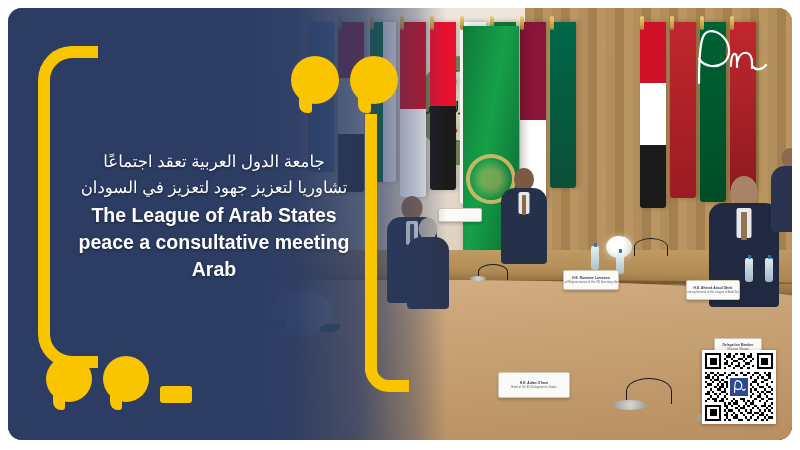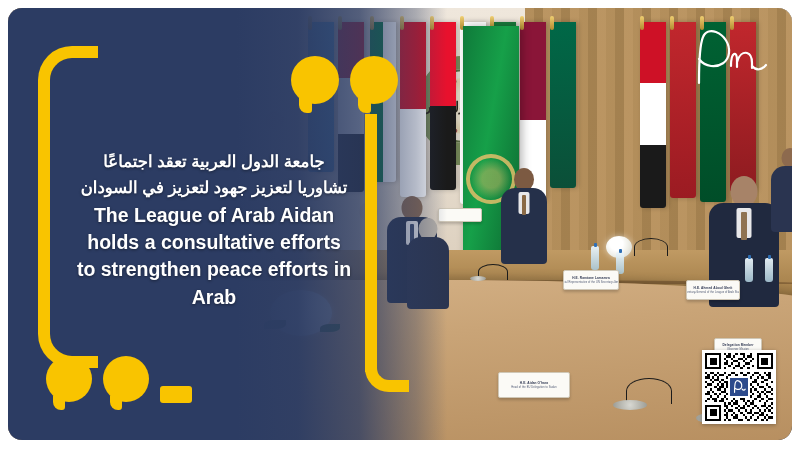--- a/index.html
+++ b/index.html
@@ -287,21 +287,21 @@
   }
 
   
   .headline {
     position:absolute; left:46px; top:140px; width:320px;
     text-align:center;
   }
   .hl-ar {
     direction:rtl;
     color:#ffffff;
-    font-weight:bold;
+    font-weight:normal;
     font-size:16.5px;
     line-height:1.58;
     text-shadow:0 1px 3px rgba(0,0,0,.45);
   }
   .hl-en {
     color:#ffffff;
     font-weight:bold;
     font-size:19.5px;
     line-height:1.24;
     margin-top:3px;
@@ -499,23 +499,22 @@
 
     <div>
       <div class="qbubble-b" style="left:38px;top:348px;"></div>
       <div class="qbubble-b" style="left:95px;top:348px;"></div>
       <div class="dash"></div>
     </div>
 
     <div class="headline">
       <div class="hl-ar">جامعة الدول العربية تعقد اجتماعًا</div>
       <div class="hl-ar">تشاوريا لتعزيز جهود لتعزيز في السودان</div>
-      <div class="hl-en">The League of Arab Aidan</div>
-      <div class="hl-en">holds a consultative efforts</div>
-      <div class="hl-en">to strengthen peace efforts in</div>
+      <div class="hl-en">The League of Arab States</div>
+      <div class="hl-en">peace a consultative meeting</div>
       <div class="hl-en">Arab</div>
     </div>
 
 
     <div class="pen-logo">
       <svg viewBox="0 0 88 62" width="88" height="62" aria-hidden="true">
         <g fill="none" stroke="#ffffff" stroke-width="2.2" stroke-linecap="round" stroke-linejoin="round">
           <path d="M13 57 C13 34 14 18 17 11 C19 6 24 4 30 6
                    C38 9 44 18 43 27 C42 36 34 41 25 40
                    C20 39.4 16 37 13 33"></path>

